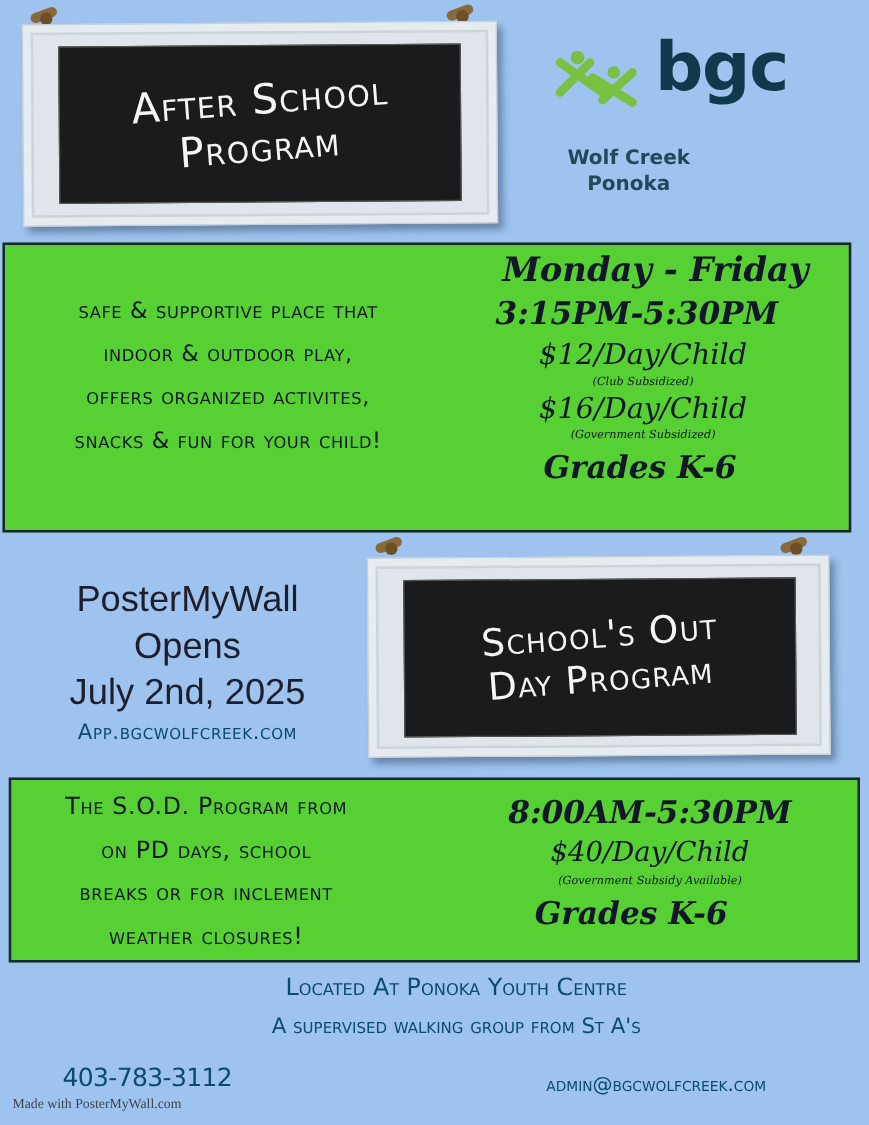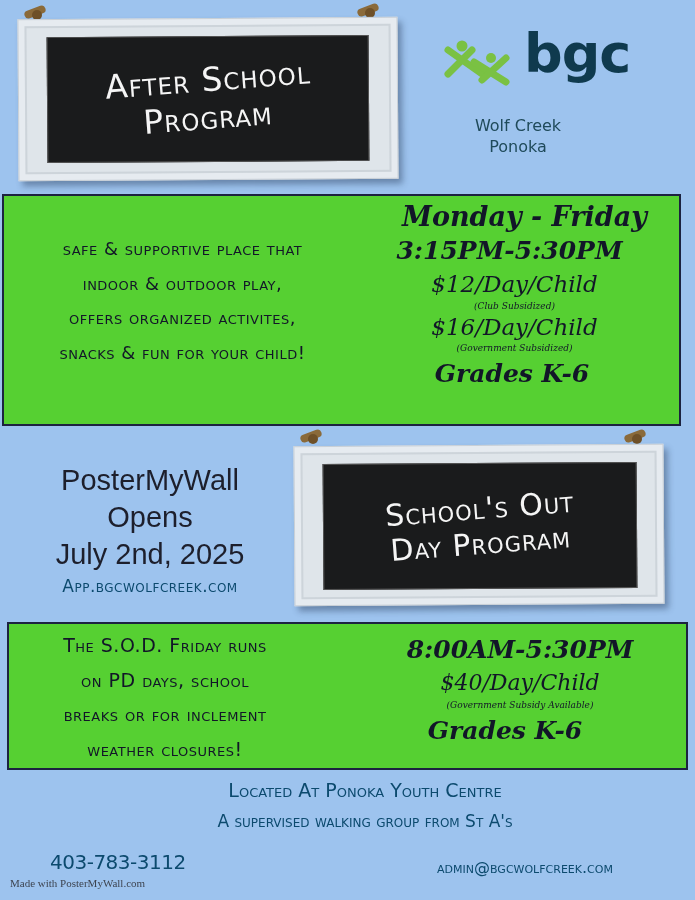--- a/index.html
+++ b/index.html
@@ -139,21 +139,21 @@
   <g stroke="#7ac143" stroke-width="7" stroke-linecap="round" fill="none">
     <line x1="6" y1="12" x2="40" y2="36"></line>
     <line x1="6" y1="36" x2="30" y2="12"></line>
     <line x1="32" y1="24" x2="64" y2="44"></line>
     <line x1="40" y1="42" x2="64" y2="20"></line>
   </g>
   <circle cx="20" cy="8" r="5.5" fill="#7ac143"></circle>
   <circle cx="49" cy="20" r="5" fill="#7ac143"></circle>
 </svg>
 <div class="logo-text" style="left:524px;top:24px;font-size:54px;letter-spacing:-1px;line-height:60px;">bgc</div>
-<div class="logo-sub" style="left:448px;top:115px;width:140px;">
+<div class="logo-sub" style="left:433px;top:115px;width:140px;font-weight:bold;">
   <span style="display:block;">Wolf Creek</span>
   <span style="display:block;">Ponoka</span>
 </div>
 
 <div class="panel" style="left:2px;top:194px;width:679px;height:232px;"></div>
 <div class="desc" style="left:20px;top:232px;width:325px;font-size:18px;line-height:34.5px;">
   <span>safe &amp; supportive place that</span>
   <span>indoor &amp; outdoor play,</span>
   <span>offers organized activites,</span>
   <span>snacks &amp; fun for your child!</span>
@@ -186,21 +186,21 @@
 <div class="board" style="left:294px;top:445px;width:370px;height:160px;">
   <div class="bevel"></div>
   <div class="slate" style="left:28px;top:17px;width:314px;height:126px;font-size:30px;">
     <span style="transform:rotate(-4deg);">School's Out</span>
     <span style="transform:rotate(-4deg);margin-top:2px;">Day Program</span>
   </div>
 </div>
 
 <div class="panel" style="left:7px;top:622px;width:681px;height:148px;"></div>
 <div class="desc" style="left:20px;top:628px;width:290px;font-size:19px;line-height:34.5px;">
-  <span>The S.O.D. Friday runs</span>
+  <span>The S.O.D. Program from</span>
   <span>on PD days, school</span>
   <span>breaks or for inclement</span>
   <span>weather closures!</span>
 </div>
 <div class="script" style="left:405px;top:632px;width:230px;">
   <span style="font-size:25px;font-weight:bold;line-height:36px;">8:00AM-5:30PM</span>
   <span style="font-size:22px;line-height:30px;">$40/Day/Child</span>
   <span style="font-size:9px;line-height:14px;">(Government Subsidy Available)</span>
   <span style="font-size:25px;font-weight:bold;line-height:38px;margin-left:-30px;">Grades K-6</span>
 </div>

